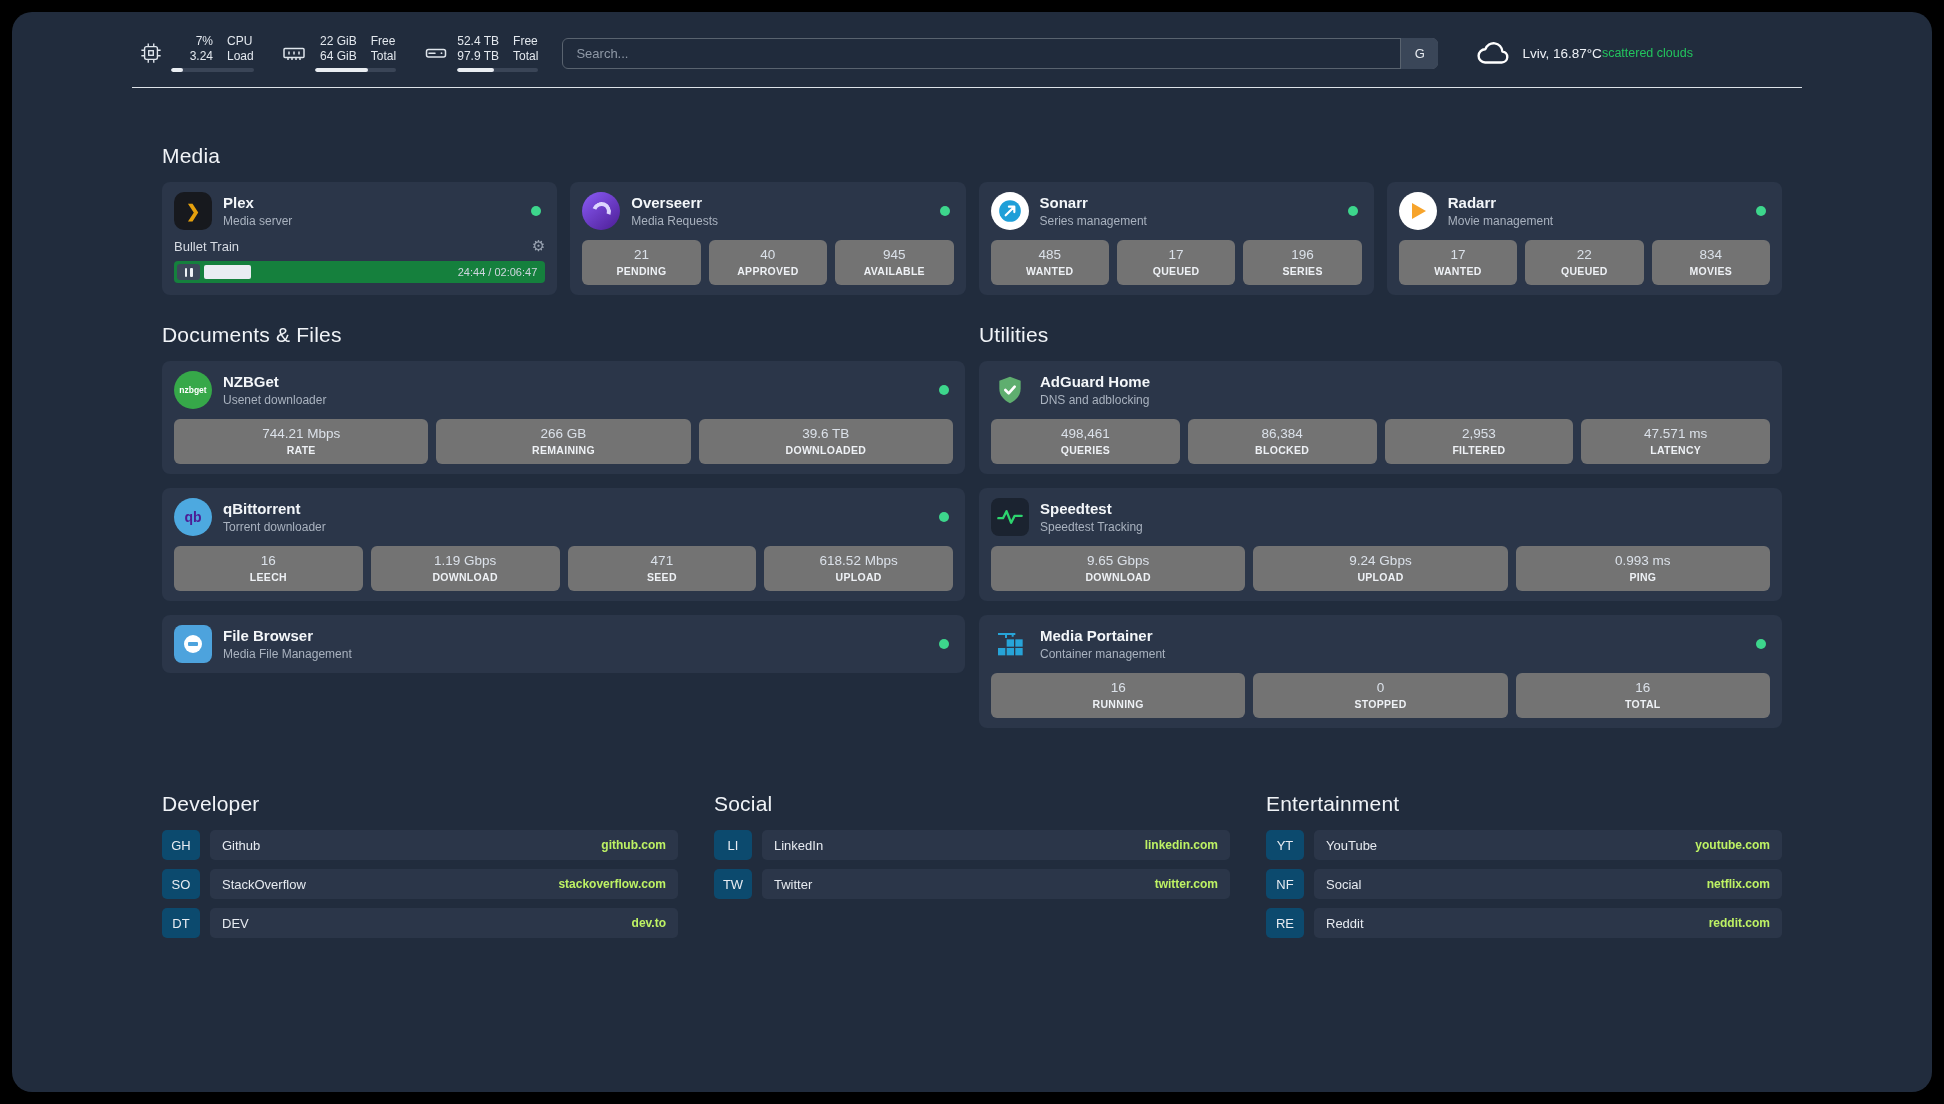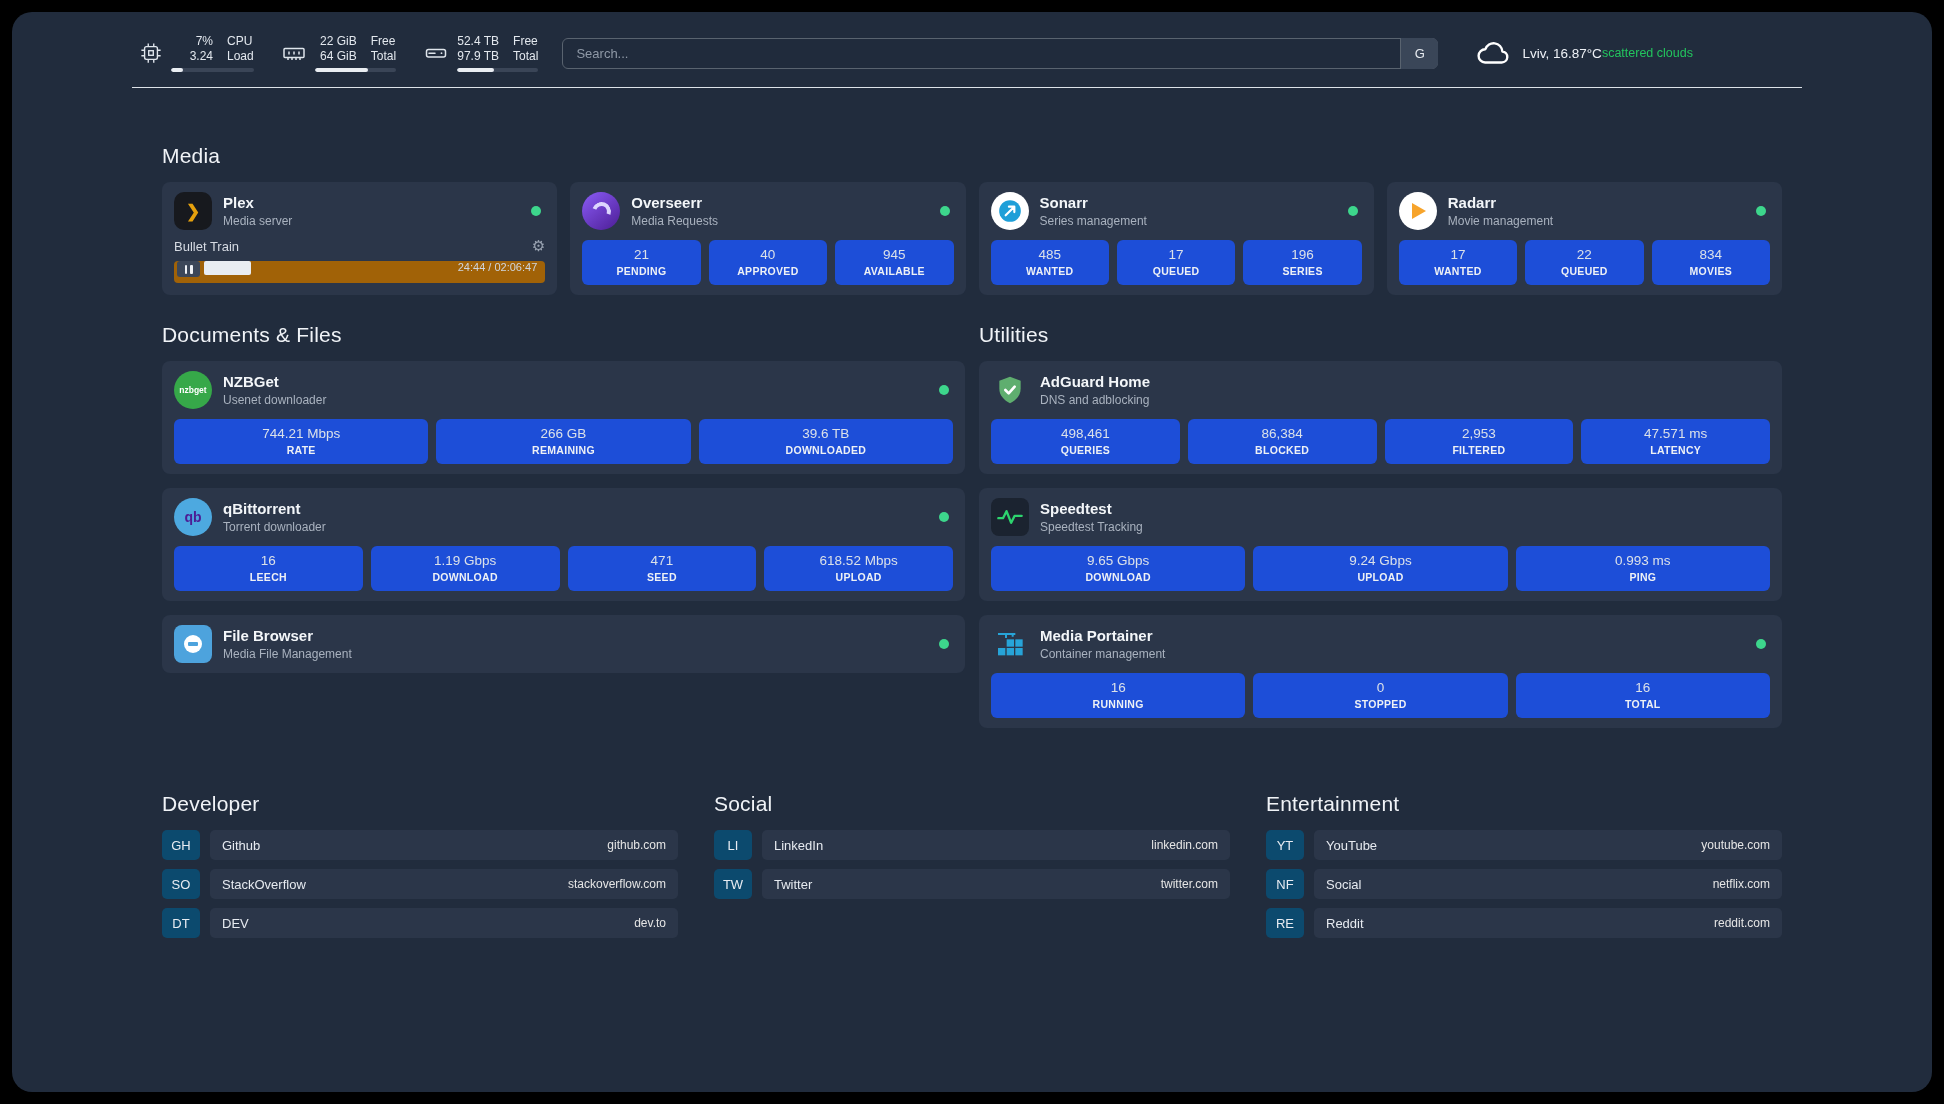--- a/index.html
+++ b/index.html
@@ -38,21 +38,21 @@
   .col-stack .card { margin-bottom:14px; }
 
   .card { background:#2b3649; border-radius:8px; padding:10px 12px; }
   .card-head { display:flex; align-items:center; gap:11px; }
   .app-meta { display:flex; flex-direction:column; }
   .app-name { font-size:15px; font-weight:700; color:#f3f6f9; line-height:18px; }
   .app-desc { font-size:12px; color:#a9b2bf; margin-top:2px; }
   .dot { width:10px; height:10px; border-radius:50%; background:#3dd68c; margin-left:auto; margin-right:4px; flex:0 0 auto; }
 
   .tiles { display:flex; gap:8px; margin-top:10px; }
-  .tile { flex:1; background:#1d4ed8; border-radius:6px; text-align:center; padding:7px 4px 8px; }
+  .tile { flex:1; background:#737373; border-radius:6px; text-align:center; padding:7px 4px 8px; }
   .tile-v { font-size:13.5px; color:#dbe1e9; }
   .tile-l { font-size:10.5px; font-weight:700; color:#eef1f5; margin-top:3px; letter-spacing:0.3px; }
 
   
   .app-icon { width:38px; height:38px; border-radius:9px; display:flex; align-items:center; justify-content:center; flex:0 0 auto; }
   .ic-plex { background:#17191e; border-radius:10px; }
   .ic-plex span { color:#e5a00d; font-weight:700; font-size:17px; }
   .ic-overseerr { border-radius:50%; background:linear-gradient(140deg,#8b5cf6,#4c1d95); }
   .ic-overseerr i { width:19px; height:19px; border-radius:50%; border:4px solid #ddd6fe; border-bottom-color:transparent; border-left-color:transparent; transform:rotate(-25deg); }
   .ic-sonarr { background:#fff; border-radius:50%; }
@@ -64,33 +64,33 @@
   .ic-fb { background:#4da3dd; border-radius:8px; }
   .ic-fb i { width:18px; height:18px; border-radius:50%; background:#fff; position:relative; display:block; }
   .ic-fb i:after { content:""; position:absolute; left:4px; top:7px; width:10px; height:4px; background:#4da3dd; border-radius:1px; }
   .ic-plain { background:transparent; }
   .ic-speedtest { background:#1b2330; border-radius:8px; }
 
   
   .player { margin-top:7px; }
   .player-top { display:flex; justify-content:space-between; align-items:center; font-size:13px; color:#d6dbe3; }
   .gear { color:#9aa4b2; font-size:15px; cursor:pointer; }
-  .player-bar { margin-top:6px; height:22px; background:#a16207; border-radius:4px; display:flex; padding:0 8px 0 3px; gap:4px; }
+  .player-bar { margin-top:6px; height:22px; background:#15803d; border-radius:4px; display:flex; align-items:center; padding:0 8px 0 3px; gap:4px; }
   .pause { width:23px; height:16px; background:#3c4759; border-radius:3px; display:flex; align-items:center; justify-content:center; gap:3px; cursor:pointer; flex:0 0 auto; }
   .pause i { width:2.5px; height:9px; background:#eef1f5; border-radius:1px; }
   .bar-fill { height:14px; background:#e9edf2; border-radius:2px; flex:0 0 auto; }
   .ptime { margin-left:auto; font-size:11px; color:#cfd6df; }
 
   
   .bm-grid { display:grid; grid-template-columns:1fr 1fr 1fr; gap:36px; margin-top:50px; }
   .bm-row { display:flex; gap:10px; height:30px; margin-bottom:9px; cursor:pointer; }
   .bm-abbr { width:38px; background:#0c4a6e; border-radius:5px; color:#e8ecf2; font-size:13px; font-weight:400; display:flex; align-items:center; justify-content:center; flex:0 0 auto; }
   .bm-pill { flex:1; background:#2b3649; border-radius:5px; display:flex; align-items:center; justify-content:space-between; padding:0 12px; }
   .bm-name { font-size:13px; color:#e6eaf0; }
-  .bm-url { font-size:12px; color:#e5e5e5; }
+  .bm-url { font-size:12px; color:#bef264;font-weight:bold; }
 </style>
 </head>
 <body>
 
 <div class="panel">
 
   <div class="topbar">
     <div class="resources">
 
       <div class="resource">

